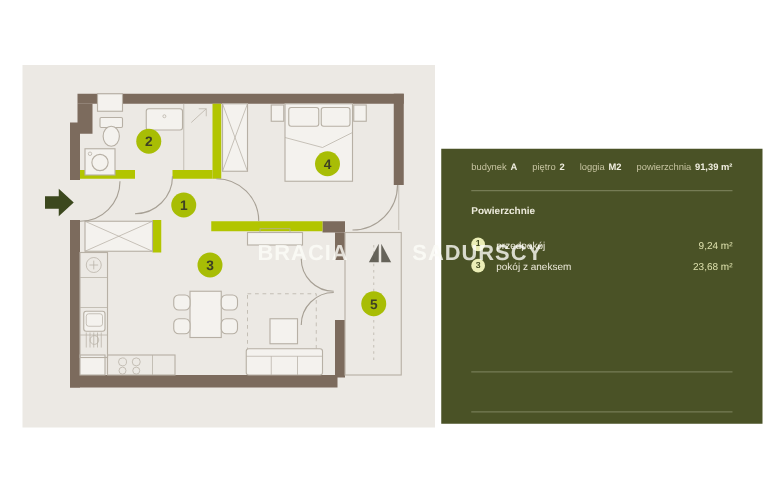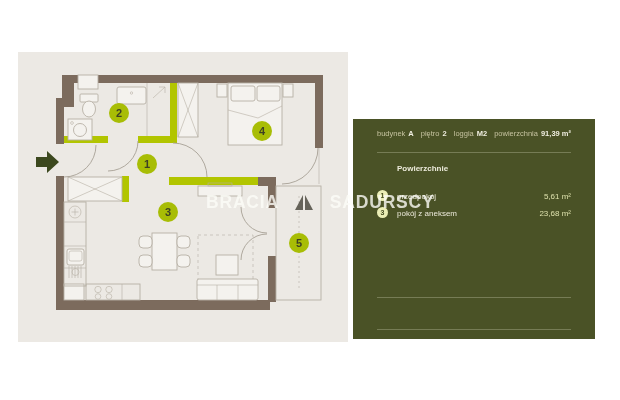--- a/index.html
+++ b/index.html
@@ -28,35 +28,35 @@
   .watermark{
     position:absolute;left:206px;top:192px;height:20px;
     display:flex;align-items:center;gap:16px;
     font-size:17.5px;font-weight:bold;letter-spacing:.8px;
     color:rgba(252,252,248,.8);white-space:nowrap;pointer-events:none;z-index:5;
   }
   .wm-logo polygon{fill:rgba(72,70,60,.82)}
   
   .panel{
     position:absolute;left:353px;top:119px;width:242px;height:220px;
-    background:#4a5226;color:#ece9da;
+    background:#4a5226;color:#ece9da;padding-left:15px;
   }
   .hdr{
     position:absolute;left:24px;right:24px;top:10px;
     display:flex;justify-content:space-between;align-items:baseline;
     font-size:7.5px;
   }
   .hdr-item{display:flex;gap:3px;align-items:baseline;white-space:nowrap}
   .hdr .lbl{color:#c6c3a0}
   .hdr .val{color:#f0eee0;font-weight:bold}
   .rule{position:absolute;left:24px;right:24px;border-top:1px solid rgba(235,235,210,.28);height:0}
   .rule-1{top:33px}.rule-2{top:178px}.rule-3{top:210px}
   .sec-title{
     position:absolute;left:24px;top:45px;
-    font-size:8px;font-weight:bold;color:#eceadb;margin-left:20px;
+    font-size:8px;font-weight:bold;color:#eceadb;
   }
   .rooms{position:absolute;left:24px;right:24px;top:65px}
   .rooms-extra{position:absolute;left:24px;right:24px;top:189px}
   .room-row{display:flex;align-items:flex-end;height:17px;font-size:8px}
   .row-num{
     flex:0 0 auto;width:11px;height:11px;border-radius:50%;
     background:#ebeeb6;color:#454d22;font-size:7px;font-weight:bold;
     line-height:11px;text-align:center;margin-right:9px;
   }
   .room-name{color:#ece9da}
@@ -239,21 +239,21 @@
   </div>
 
   <div class="rule rule-1"></div>
 
   <div class="sec-title">Powierzchnie</div>
 
   <div class="rooms">
     <div class="room-row">
       <span class="row-num">1</span>
       <span class="room-name">przedpokój</span>
-      <span class="room-area">5,61 m²</span>
+      <span class="room-area">9,24 m²</span>
     </div>
     <div class="room-row">
       <span class="row-num">3</span>
       <span class="room-name">pokój z aneksem</span>
       <span class="room-area">23,68 m²</span>
     </div>
   </div>
 
   <div class="rule rule-2"></div>
 

